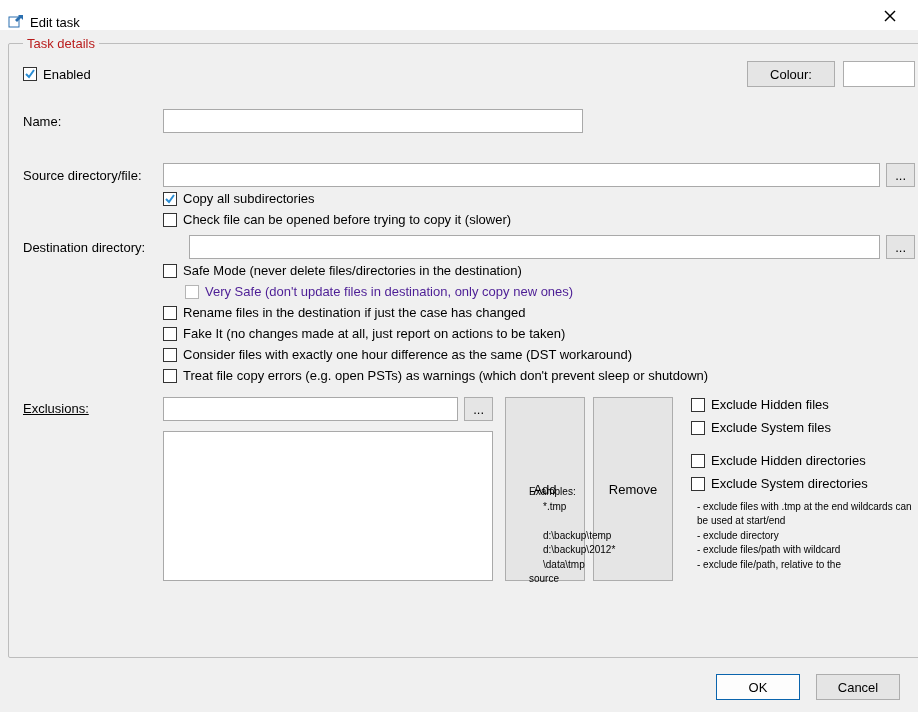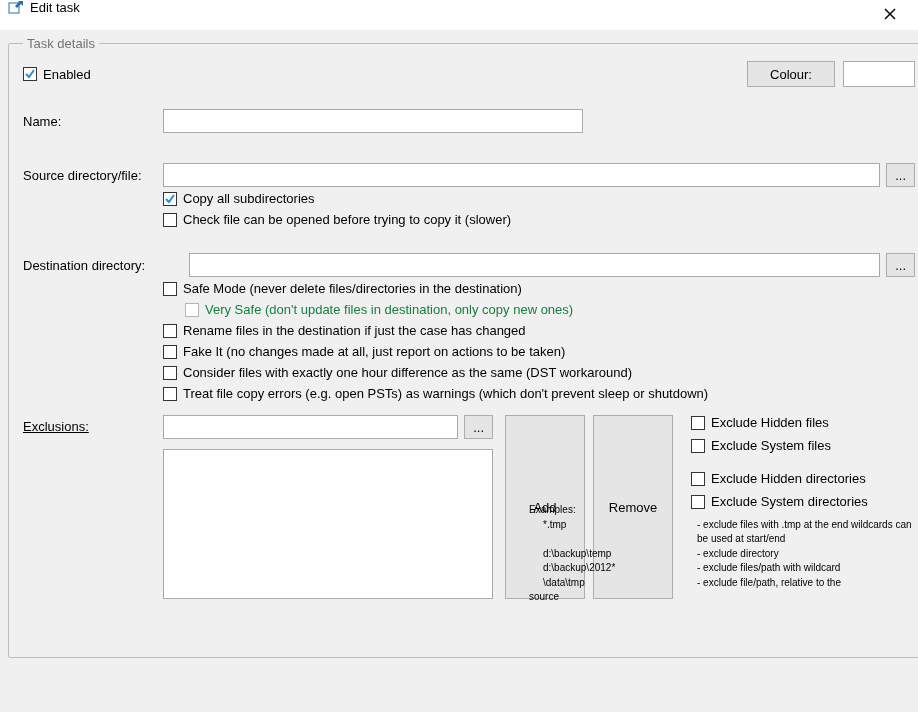--- a/index.html
+++ b/index.html
@@ -11,21 +11,21 @@
     background: #fff;
     width: 918px;
     height: 712px;
     overflow: hidden;
   }
 
   
   .titlebar {
     height: 30px;
     display: flex;
-    align-items: flex-start;
+    align-items: flex-end;
     padding: 0 8px;
     background: #fff;
   }
   .titlebar .app-icon {
     width: 16px; height: 16px;
     margin-right: 6px;
     display: inline-block;
     position: relative;
   }
   .titlebar .app-icon svg { display: block; }
@@ -49,21 +49,21 @@
     border: 1px solid #bdbdbd;
     border-radius: 2px;
     padding: 10px 14px 14px 14px;
     margin: 0;
     position: relative;
     height: 622px;
   }
   fieldset.task-details > legend {
     font-size: 13px;
     padding: 0 4px;
-    color: #737373;
+    color: #b91c1c;
   }
 
   .row {
     display: flex;
     align-items: center;
     margin-top: 6px;
     justify-content: space-between;
   }
   .row .lbl {
     width: 140px;
@@ -134,21 +134,21 @@
   .chk .box {
     width: 14px; height: 14px;
     border: 1px solid #333;
     background: #fff;
     display: inline-flex;
     align-items: center; justify-content: center;
     flex-shrink: 0;
   }
   .chk .box svg { display: none; }
   .chk[data-checked="true"] .box svg { display: block; }
-  .chk.disabled { color: #15803d; cursor: default; }
+  .chk.disabled { color: #4c1d95; cursor: default; }
   .chk.disabled .box { border-color: #b5b5b5; }
 
   .sub-opts {
     margin-left: 140px;
     display: flex; flex-direction: column;
     gap: 6px;
     margin-top: 4px;
   }
   .sub-opts .indent { margin-left: 22px; }
 
@@ -282,21 +282,21 @@
             </svg>
           </span>
         <span>Copy all subdirectories</span>
       </label>
       <label class="chk" data-checked="false">
         <span class="box"></span>
         <span>Check file can be opened before trying to copy it (slower)</span>
       </label>
     </div>
 
-    <div class="row" style="margin-top:26px;gap:26px;">
+    <div class="row" style="margin-top:8px;gap:26px;">
       <div class="lbl">Destination directory:</div>
       <div class="field">
         <input type="text" class="txt path-input" value="" style="">
         <button class="btn small" type="button">...</button>
       </div>
     </div>
     <div class="sub-opts">
       <label class="chk" data-checked="false">
         <span class="box"></span>
         <span>Safe Mode (never delete files/directories in the destination)</span>
@@ -369,14 +369,18 @@
         <div class="pat">d:\backup\2012*</div>
         <div>- exclude files/path with wildcard</div>
         <div class="pat">\data\tmp</div>
         <div>- exclude file/path, relative to the</div>
       </div>
       <div class="src">source</div>
     </div>
 
   </fieldset>
 
+  <div class="bottom-buttons">
+    <button class="btn ok" type="button">OK</button>
+    <button class="btn cancel" type="button">Cancel</button>
+  </div>
 
 </div>
 
 </body></html>

